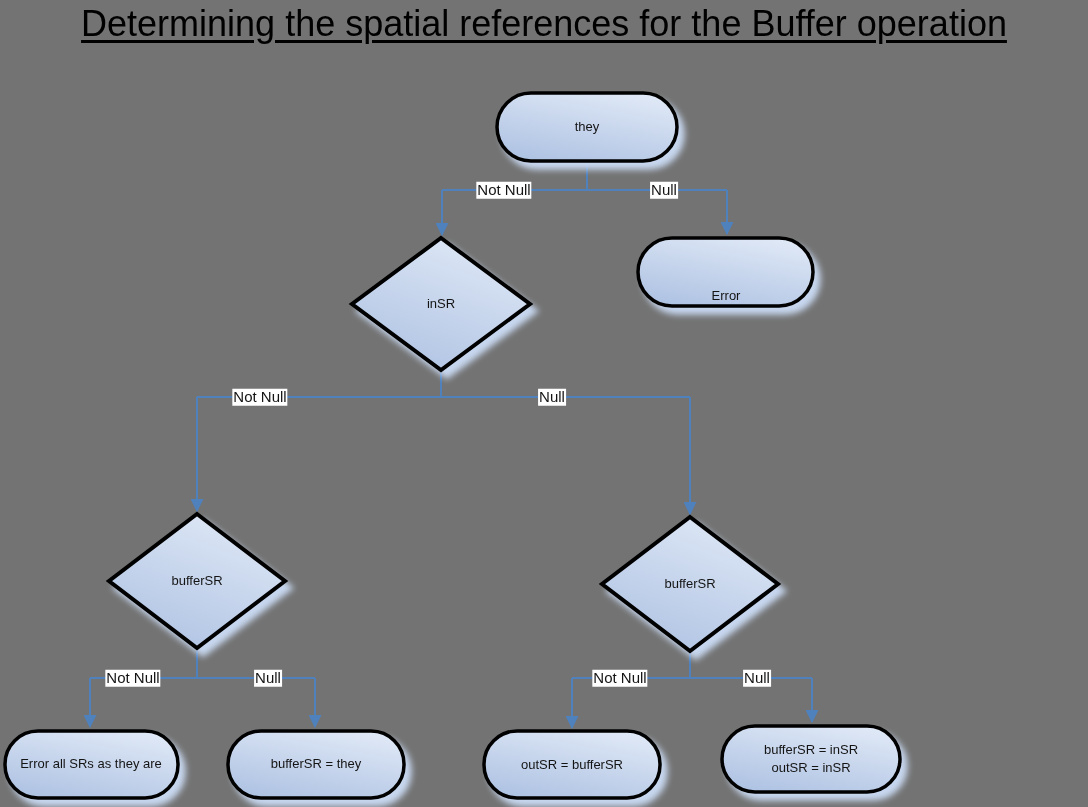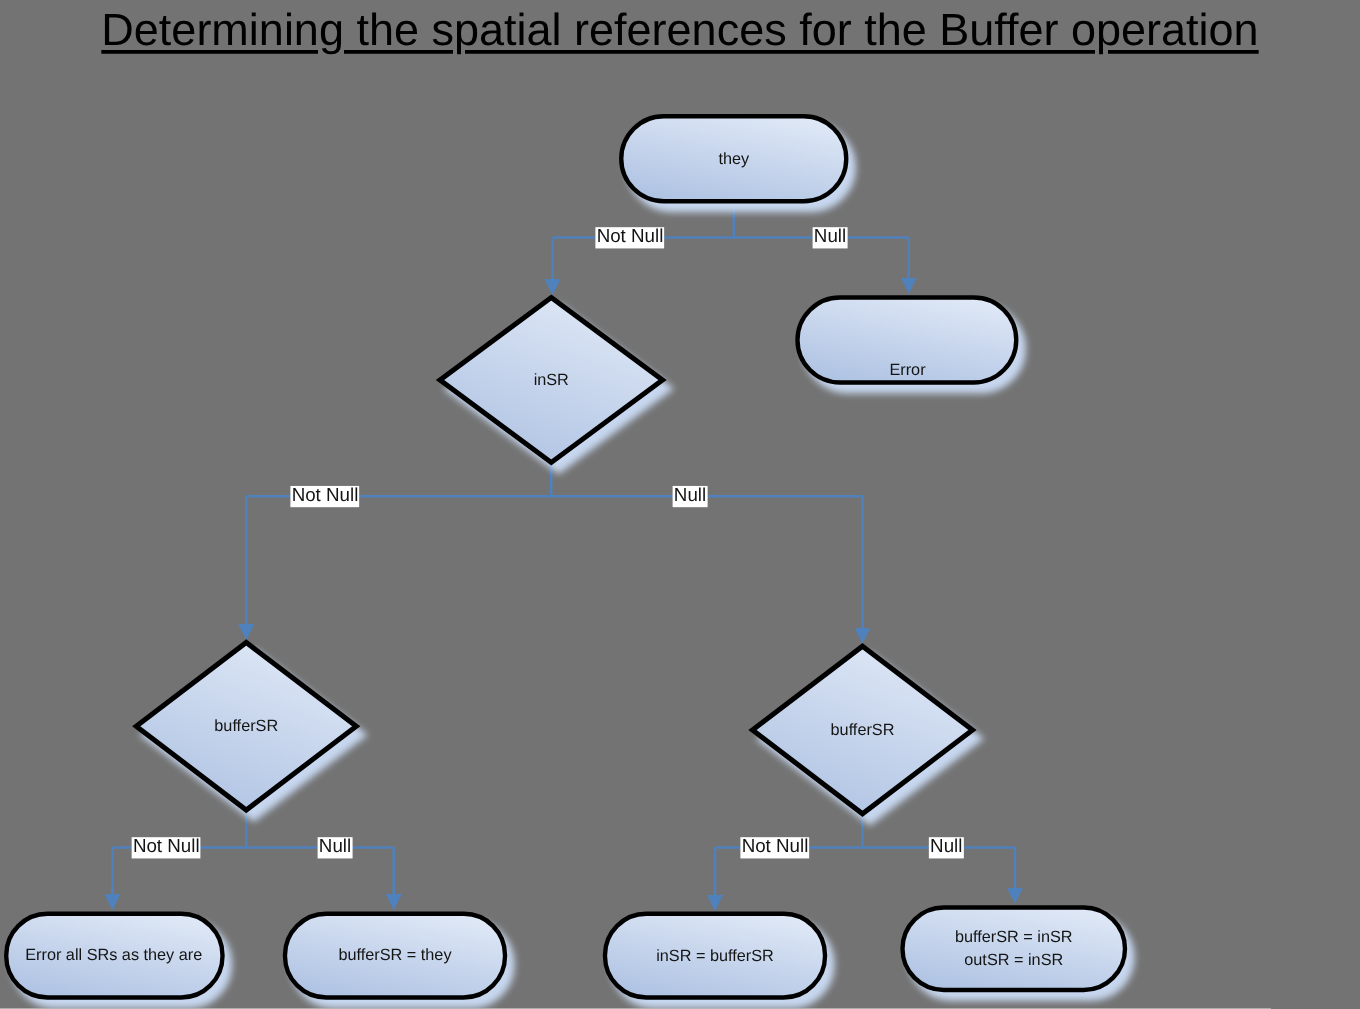--- a/index.html
+++ b/index.html
@@ -80,21 +80,21 @@
     <rect class="shape" x="722" y="726" width="178" height="66" rx="33" ry="33"></rect>
   </svg>
 
   <div class="node-label" style="left:587px; top:127px;">they</div>
   <div class="node-label" style="left:726px; top:272px;margin-top:24px;">Error</div>
   <div class="node-label" style="left:441px; top:304px;">inSR</div>
   <div class="node-label" style="left:197px; top:581px;">bufferSR</div>
   <div class="node-label" style="left:690px; top:584px;">bufferSR</div>
   <div class="node-label" style="left:91px; top:764px;">Error all SRs as they are</div>
   <div class="node-label" style="left:316px; top:764px;">bufferSR = they</div>
-  <div class="node-label" style="left:572px; top:765px;">inSR = bufferSR</div>
+  <div class="node-label" style="left:572px; top:765px;">outSR = bufferSR</div>
   <div class="node-label" style="left:811px; top:759px;">bufferSR = inSR
 outSR = inSR</div>
 
   <span class="edge-label" style="left:504px; top:190px;">Not Null</span>
   <span class="edge-label" style="left:664px; top:190px;">Null</span>
   <span class="edge-label" style="left:260px; top:397px;">Not Null</span>
   <span class="edge-label" style="left:552px; top:397px;">Null</span>
   <span class="edge-label" style="left:133px; top:678px;">Not Null</span>
   <span class="edge-label" style="left:268px; top:678px;">Null</span>
   <span class="edge-label" style="left:620px; top:678px;">Not Null</span>

